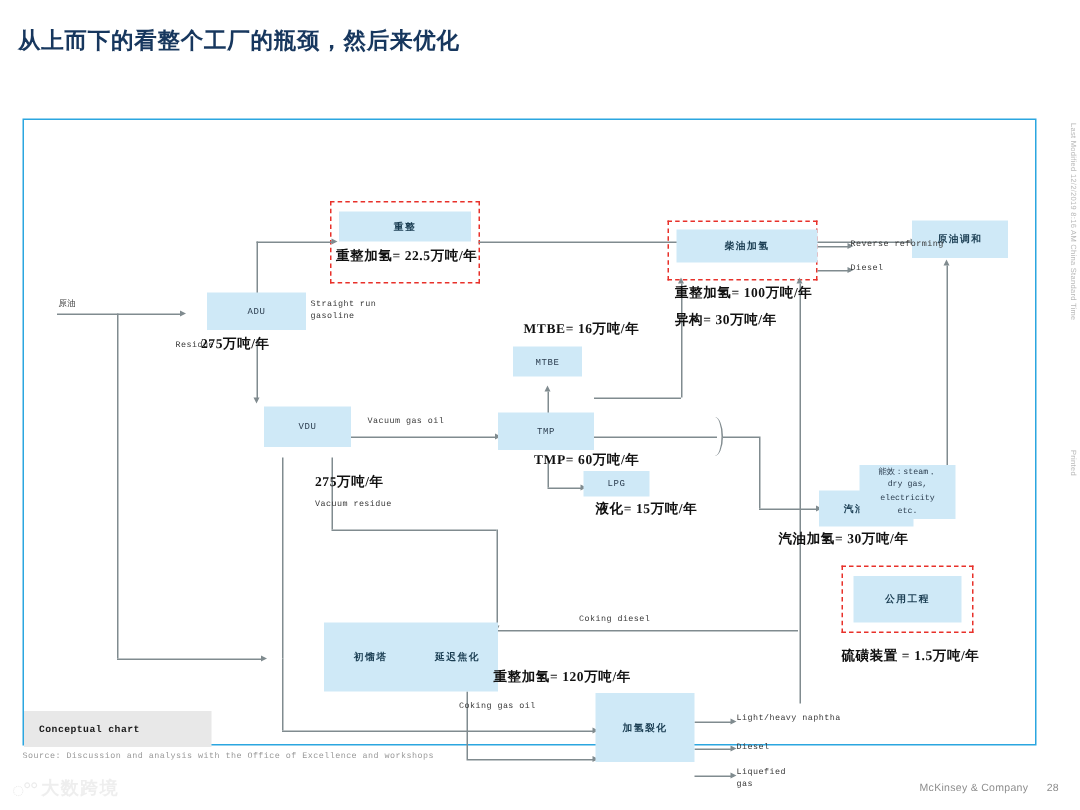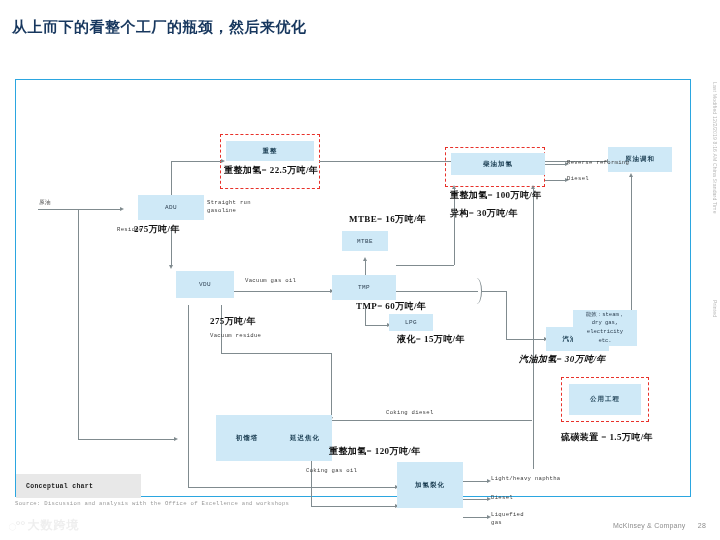--- a/index.html
+++ b/index.html
@@ -274,21 +274,21 @@
 gas</div>
 
       <div class="kpi" style="left:208px;top:55px;width:100px;">重整加氢= 22.5万吨/年</div>
       <div class="kpi" style="left:118px;top:114px;">275万吨/年</div>
       <div class="kpi" style="left:194px;top:206px;">275万吨/年</div>
       <div class="kpi" style="left:313px;top:104px;margin-left:20px;">MTBE= 16万吨/年</div>
       <div class="kpi" style="left:340px;top:191px;">TMP= 60万吨/年</div>
       <div class="kpi" style="left:381px;top:224px;">液化= 15万吨/年</div>
       <div class="kpi" style="left:434px;top:80px;">重整加氢= 100万吨/年</div>
       <div class="kpi" style="left:434px;top:98px;">异构= 30万吨/年</div>
-      <div class="kpi" style="left:503px;top:244px;font-style:italic;">汽油加氢= 30万吨/年</div>
+      <div class="kpi" style="left:503px;top:244px;">汽油加氢= 30万吨/年</div>
       <div class="kpi" style="left:313px;top:336px;">重整加氢= 120万吨/年</div>
       <div class="kpi" style="left:545px;top:322px;text-align:right;">硫磺装置 = 1.5万吨/年</div>
 
       <div class="concept-badge">Conceptual chart</div>
 
     </div>
   </div>
 
   <div class="source">Source: Discussion and analysis with the Office of Excellence and workshops</div>
 

